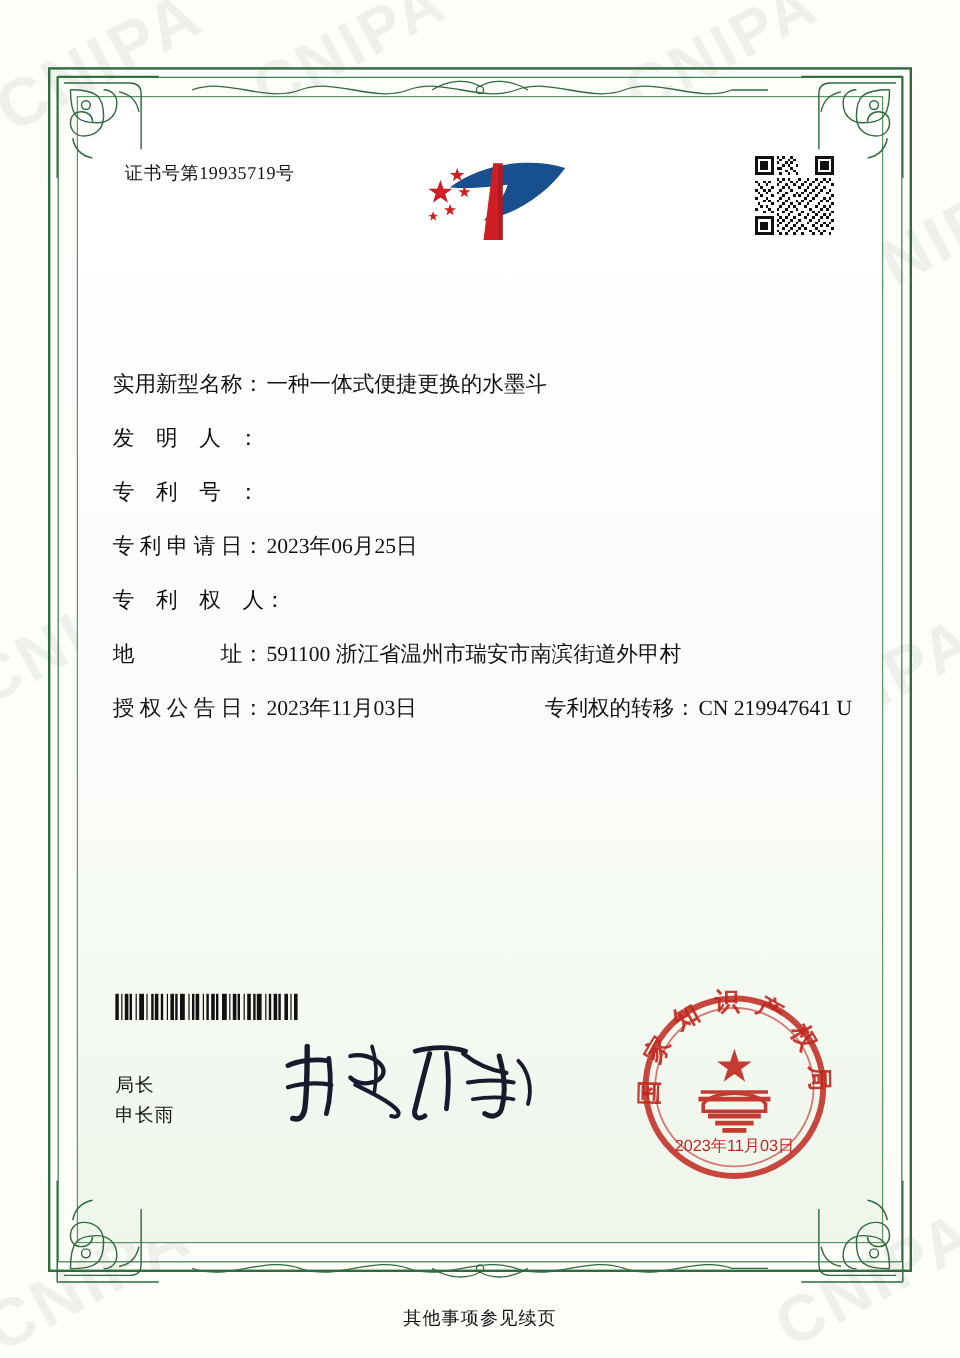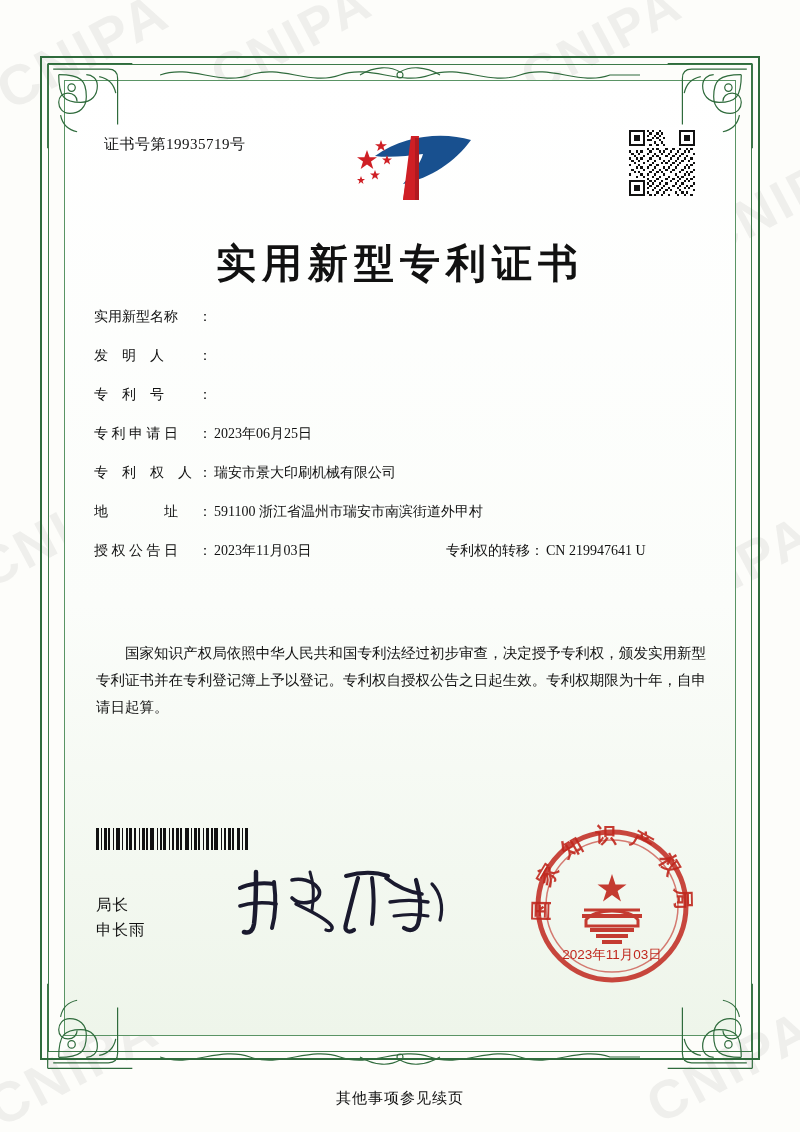--- a/index.html
+++ b/index.html
@@ -139,21 +139,21 @@
   .fields {
     position: absolute;
     left: 30px;
     top: 228px;
     right: 28px;
   }
   .field-row {
     display: flex;
     align-items: baseline;
     margin-bottom: 21px;
-    font-size: 14px;
+    font-size: 18px;
     color: #111;
   }
   .field-label {
     flex: 0 0 auto;
     min-width: 104px;
     letter-spacing: 0px;
     white-space: nowrap;
   }
   .field-sep { margin: 0 2px 0 0; }
   .field-value {
@@ -567,62 +567,60 @@
         <g fill="#cf1f25">
           <polygon points="52,24 54.6,31.2 62,31.2 56,35.6 58.3,43 52,38.5 45.7,43 48,35.6 42,31.2 49.4,31.2"></polygon>
           <polygon points="66,14 67.5,18.2 72,18.2 68.4,20.8 69.7,25 66,22.4 62.3,25 63.6,20.8 60,18.2 64.5,18.2"></polygon>
           <polygon points="72,29 73.3,32.6 77,32.6 74,34.8 75.1,38.4 72,36.2 68.9,38.4 70,34.8 67,32.6 70.7,32.6"></polygon>
           <polygon points="60,44 61.3,47.6 65,47.6 62,49.8 63.1,53.4 60,51.2 56.9,53.4 58,49.8 55,47.6 58.7,47.6"></polygon>
           <polygon points="46,50 47.1,53 50,53 47.6,54.9 48.5,58 46,56.1 43.5,58 44.4,54.9 42,53 44.9,53"></polygon>
         </g>
       </svg>
     </div>
 
-    <div class="doc-title">实用新型专利证书</div>
 
     <div class="fields">
       <div class="field-row">
         <span class="field-label">实用新型名称</span>
         <span class="field-sep">：</span>
+        <span class="field-value">一种一体式便捷更换的水墨斗</span>
       </div>
       <div class="field-row">
         <span class="field-label">发　明　人</span>
         <span class="field-sep">：</span>
       </div>
       <div class="field-row">
         <span class="field-label">专　利　号</span>
         <span class="field-sep">：</span>
       </div>
       <div class="field-row">
         <span class="field-label">专 利 申 请 日</span>
         <span class="field-sep">：</span>
         <span class="field-value">2023年06月25日</span>
       </div>
       <div class="field-row">
         <span class="field-label">专　利　权　人</span>
         <span class="field-sep">：</span>
-        <span class="field-value">瑞安市景大印刷机械有限公司</span>
       </div>
       <div class="field-row">
         <span class="field-label">地　　　　址</span>
         <span class="field-sep">：</span>
         <span class="field-value">591100 浙江省温州市瑞安市南滨街道外甲村</span>
       </div>
       <div class="field-row dual">
         <span class="field-label">授 权 公 告 日</span>
         <span class="field-sep">：</span>
         <span class="field-value-a">2023年11月03日</span>
         <span class="field-label-b">专利权的转移</span>
         <span class="field-sep">：</span>
         <span class="field-value">CN 219947641 U</span>
       </div>
     </div>
 
     <div class="paragraphs">
-      <p>国家知识产权局依照中华人民共和国专利法经过初步审查，决定授予专利权，颁发实用新型专利证书并在专利登记簿上予以登记。专利权自授权公告之日起生效。专利权期限为十年，自申请日起算。</p>
     </div>
 
     <div class="barcode">
       <i style="width:3px"></i>
         <i style="width:2px;background:transparent"></i>
       <i style="width:1px"></i>
         <i style="width:2px;background:transparent"></i>
       <i style="width:3px"></i>
         <i style="width:1px;background:transparent"></i>
       <i style="width:2px"></i>

